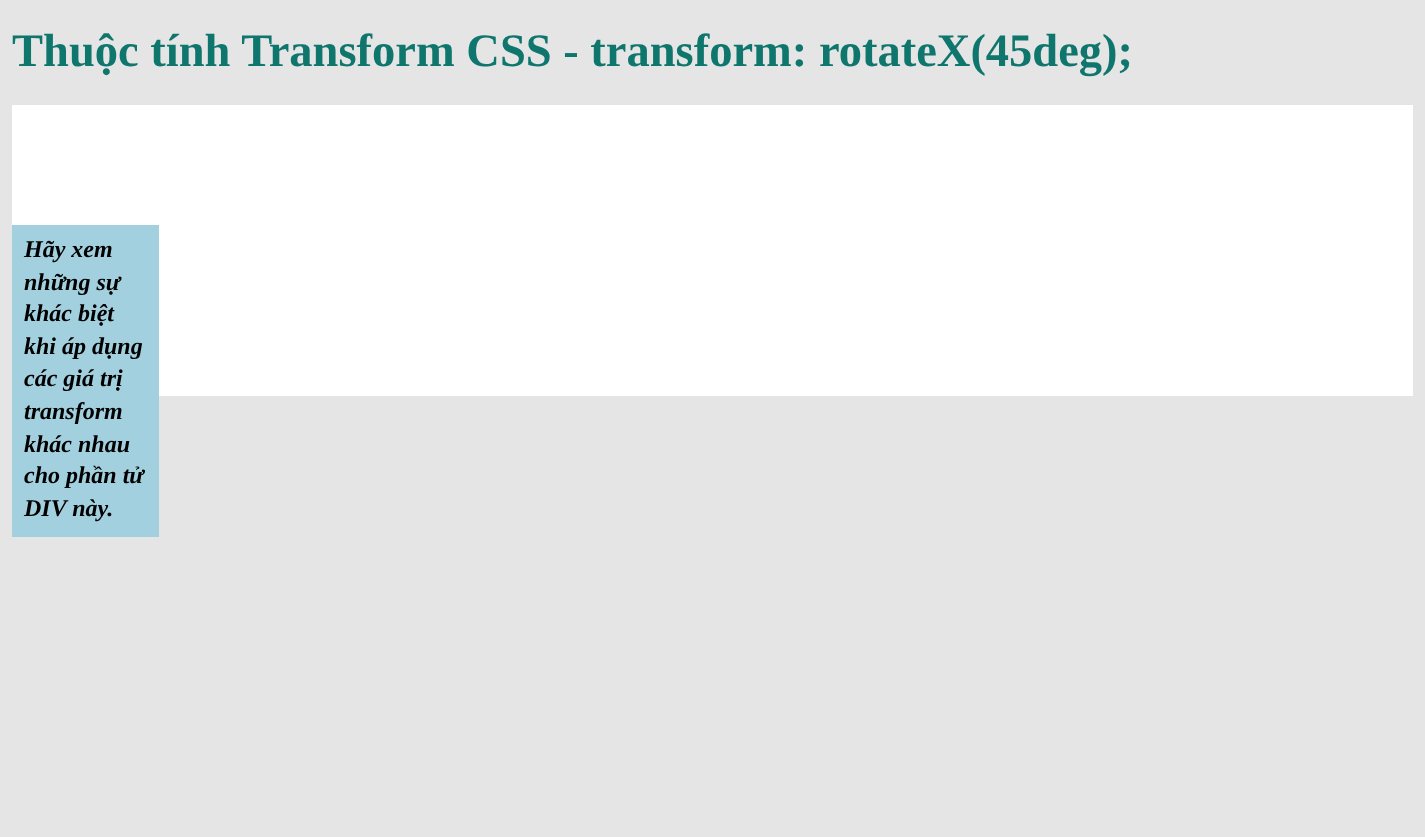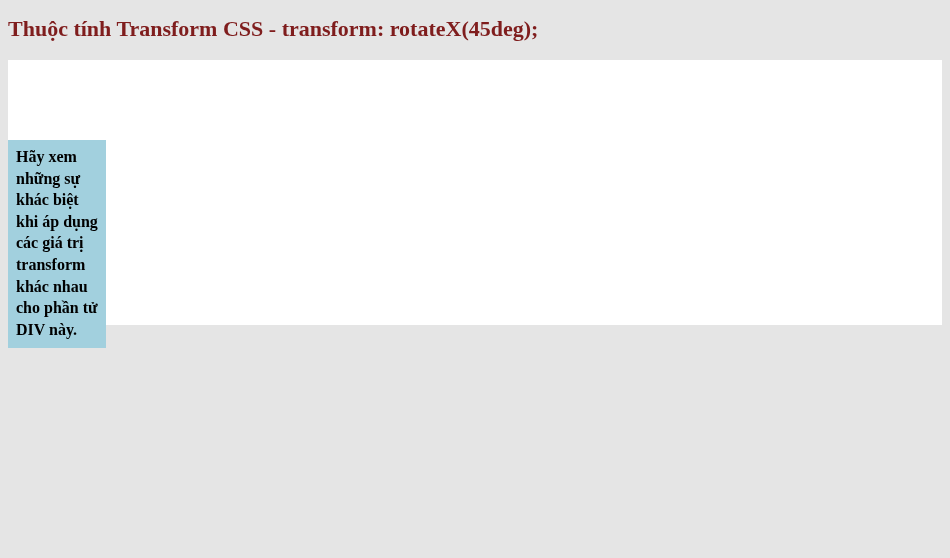--- a/index.html
+++ b/index.html
@@ -11,31 +11,32 @@
       background: #e5e5e5;
       font-family: "Times New Roman", Times, serif;
       width: 950px;
       height: 558px;
       overflow: hidden;
     }
     .container {
       padding: 8px;
     }
     h2 {
-      font-size: 22px;
+      font-size: 31px;
       font-weight: bold;
-      color: #7f1d1d;
+      color: #0f766e;
       margin-bottom: 18px;
       margin-top: 8px;
     }
     .white-panel {
       background: #ffffff;
       width: 934px;
-      height: 265px;
+      height: 194px;
       position: relative;
+      font-style: italic;
     }
     .transform-box {
       position: absolute;
       left: 0;
       top: 80px;
       width: 98px;
       background: #a2d0de;
       padding: 6px 8px 8px 8px;
       font-weight: bold;
       font-size: 16px;

